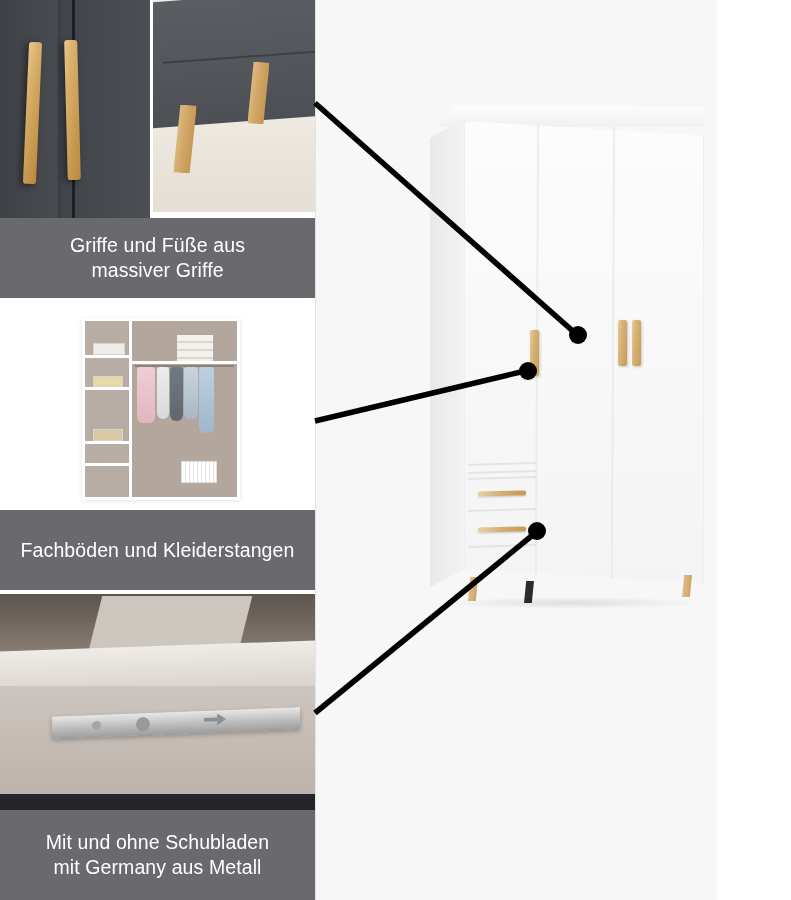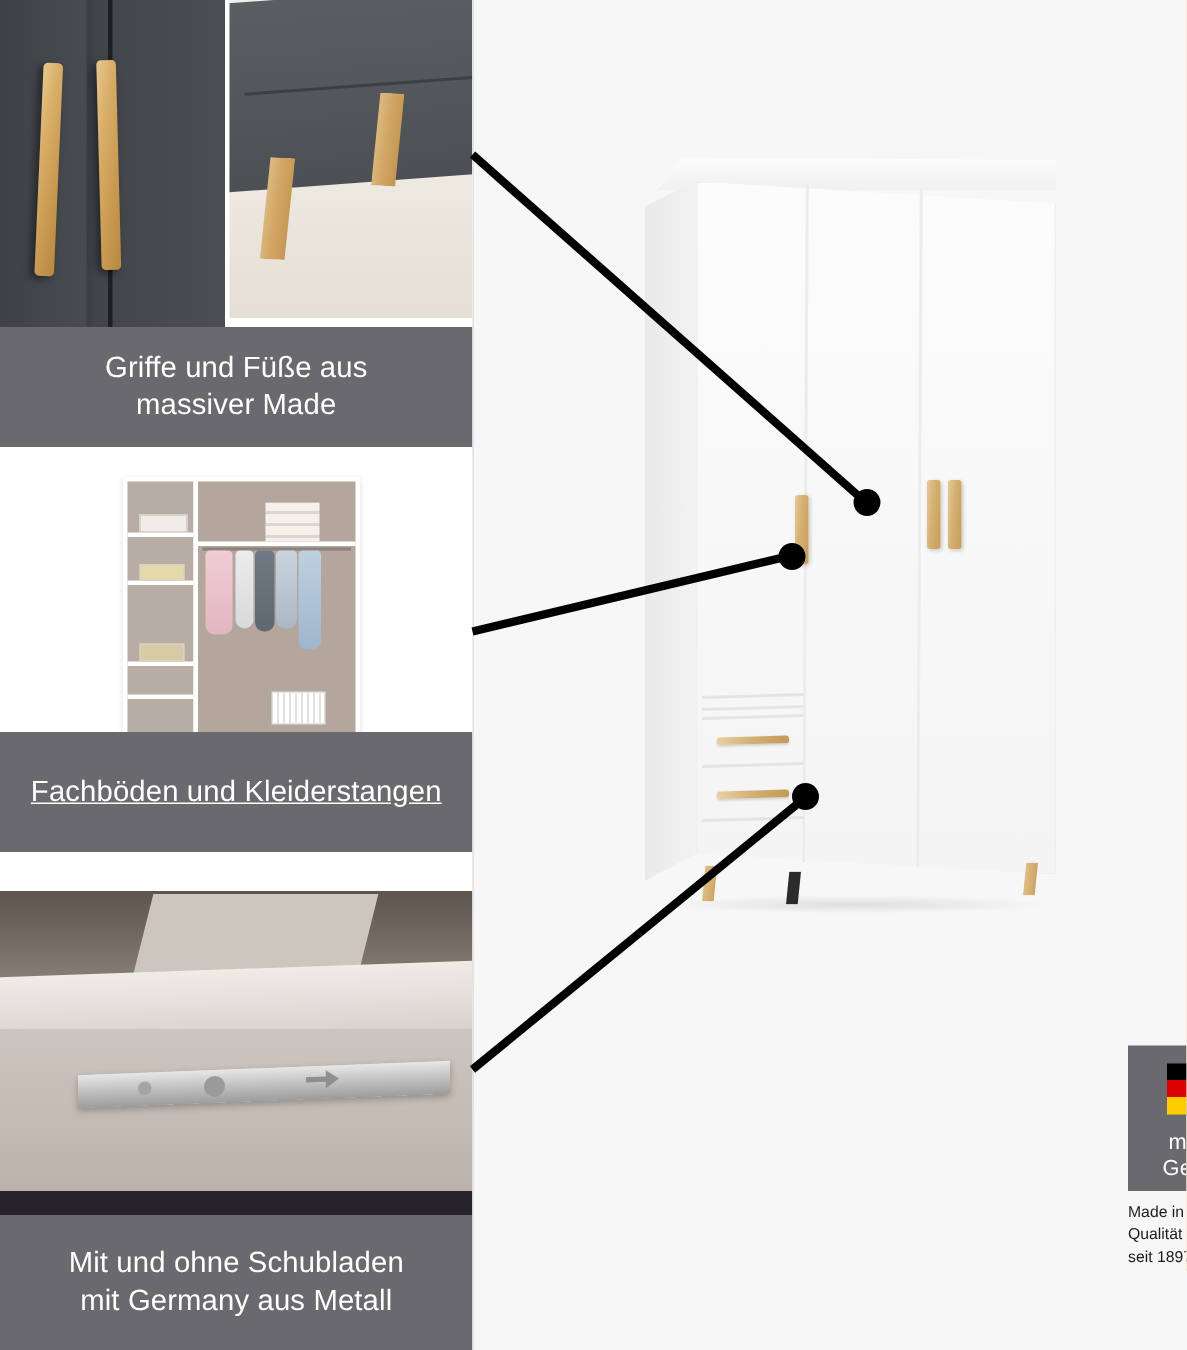--- a/index.html
+++ b/index.html
@@ -2,21 +2,21 @@
 <html><head>
 <meta charset="utf-8">
 <style>
   html,body{margin:0;padding:0;}
   body{
     width:791px;height:900px;
     background:#ffffff;
     font-family:"Liberation Sans", sans-serif;
     overflow:hidden;
   }
-  #stage{position:relative;width:791px;height:900px;background:#fdba74;overflow:hidden;}
+  #stage{position:relative;width:717px;height:900px;background:#7f1d1d;overflow:hidden;}
 
   
   #left-col{position:absolute;left:0;top:0;width:315px;height:900px;background:#ffffff;}
   .photo{position:absolute;left:0;width:315px;overflow:hidden;background:#cfcfcf;}
   .caption{
     position:absolute;left:0;width:315px;
     background:#6a6a6e;color:#ffffff;
     display:flex;align-items:center;justify-content:center;
     text-align:center;line-height:1.28;
     font-size:19.5px;letter-spacing:.1px;
@@ -67,21 +67,21 @@
   #p2-body .stk{position:absolute;left:92px;top:14px;width:36px;height:26px;
      background:repeating-linear-gradient(180deg,#f4f1ec 0 6px,#ddd6cc 6px 8px);}
   .garment{position:absolute;top:46px;border-radius:3px 3px 6px 6px;}
   #p2-body .g1{left:52px;width:18px;height:56px;background:linear-gradient(180deg,#f0cdd3,#e3b6bf);}
   #p2-body .g2{left:72px;width:12px;height:52px;background:linear-gradient(180deg,#ebeced,#d7d9dc);}
   #p2-body .g3{left:85px;width:13px;height:54px;background:linear-gradient(180deg,#717a84,#5f6771);}
   #p2-body .g4{left:99px;width:14px;height:52px;background:linear-gradient(180deg,#c9d4dd,#aab8c5);}
   #p2-body .g5{left:114px;width:15px;height:66px;background:linear-gradient(180deg,#bdd0e0,#9fb6cc);}
   #p2-body .basket{position:absolute;left:96px;top:140px;width:34px;height:20px;
      background:repeating-linear-gradient(90deg,#ffffff 0 3px,#e2e2e2 3px 4px);border:1px solid #e0e0e0;}
-  #cap2{top:488px;height:80px;text-decoration:underline;}
+  #cap2{top:510px;height:80px;}
 
   
   #photo3{top:594px;height:216px;background:#b9b0aa;}
   #p3-top{position:absolute;left:0;top:0;width:315px;height:64px;background:linear-gradient(180deg,#5d544e,#8d8178);}
   #p3-inner{position:absolute;left:95px;top:2px;width:150px;height:58px;background:#cdc6bf;transform:skewX(-14deg);}
   #p3-front{position:absolute;left:0;top:52px;width:315px;height:46px;background:linear-gradient(180deg,#efece8,#d8d2cc);transform:skewY(-2deg);}
   #p3-body{position:absolute;left:0;top:92px;width:315px;height:124px;background:linear-gradient(180deg,#cdc5bf,#b9b0a9);}
   #p3-rail{position:absolute;left:52px;top:118px;width:248px;height:22px;
      background:linear-gradient(180deg,#e7e7e7,#bdbdbd 55%,#9d9d9d);transform:skewY(-2.2deg);
      box-shadow:0 2px 5px rgba(0,0,0,.25);}
@@ -173,21 +173,21 @@
         <div class="floor"></div>
         <div class="cab"></div>
         <div class="cabline"></div>
         <div class="oak-foot f1"></div>
         <div class="oak-foot f2"></div>
       </div>
     </div>
     <div class="caption" id="cap1">
       <span class="cap-txt">
         <span>Griffe und Füße aus</span><br>
-        <span>massiver Made</span>
+        <span>massiver Griffe</span>
       </span>
     </div>
 
     <div class="photo" id="photo2">
       <div id="p2-body">
         <div class="bayL"></div>
         <div class="bayR"></div>
         <div class="divider"></div>
         <div class="shelf s1"></div>
         <div class="shelf s2"></div>

